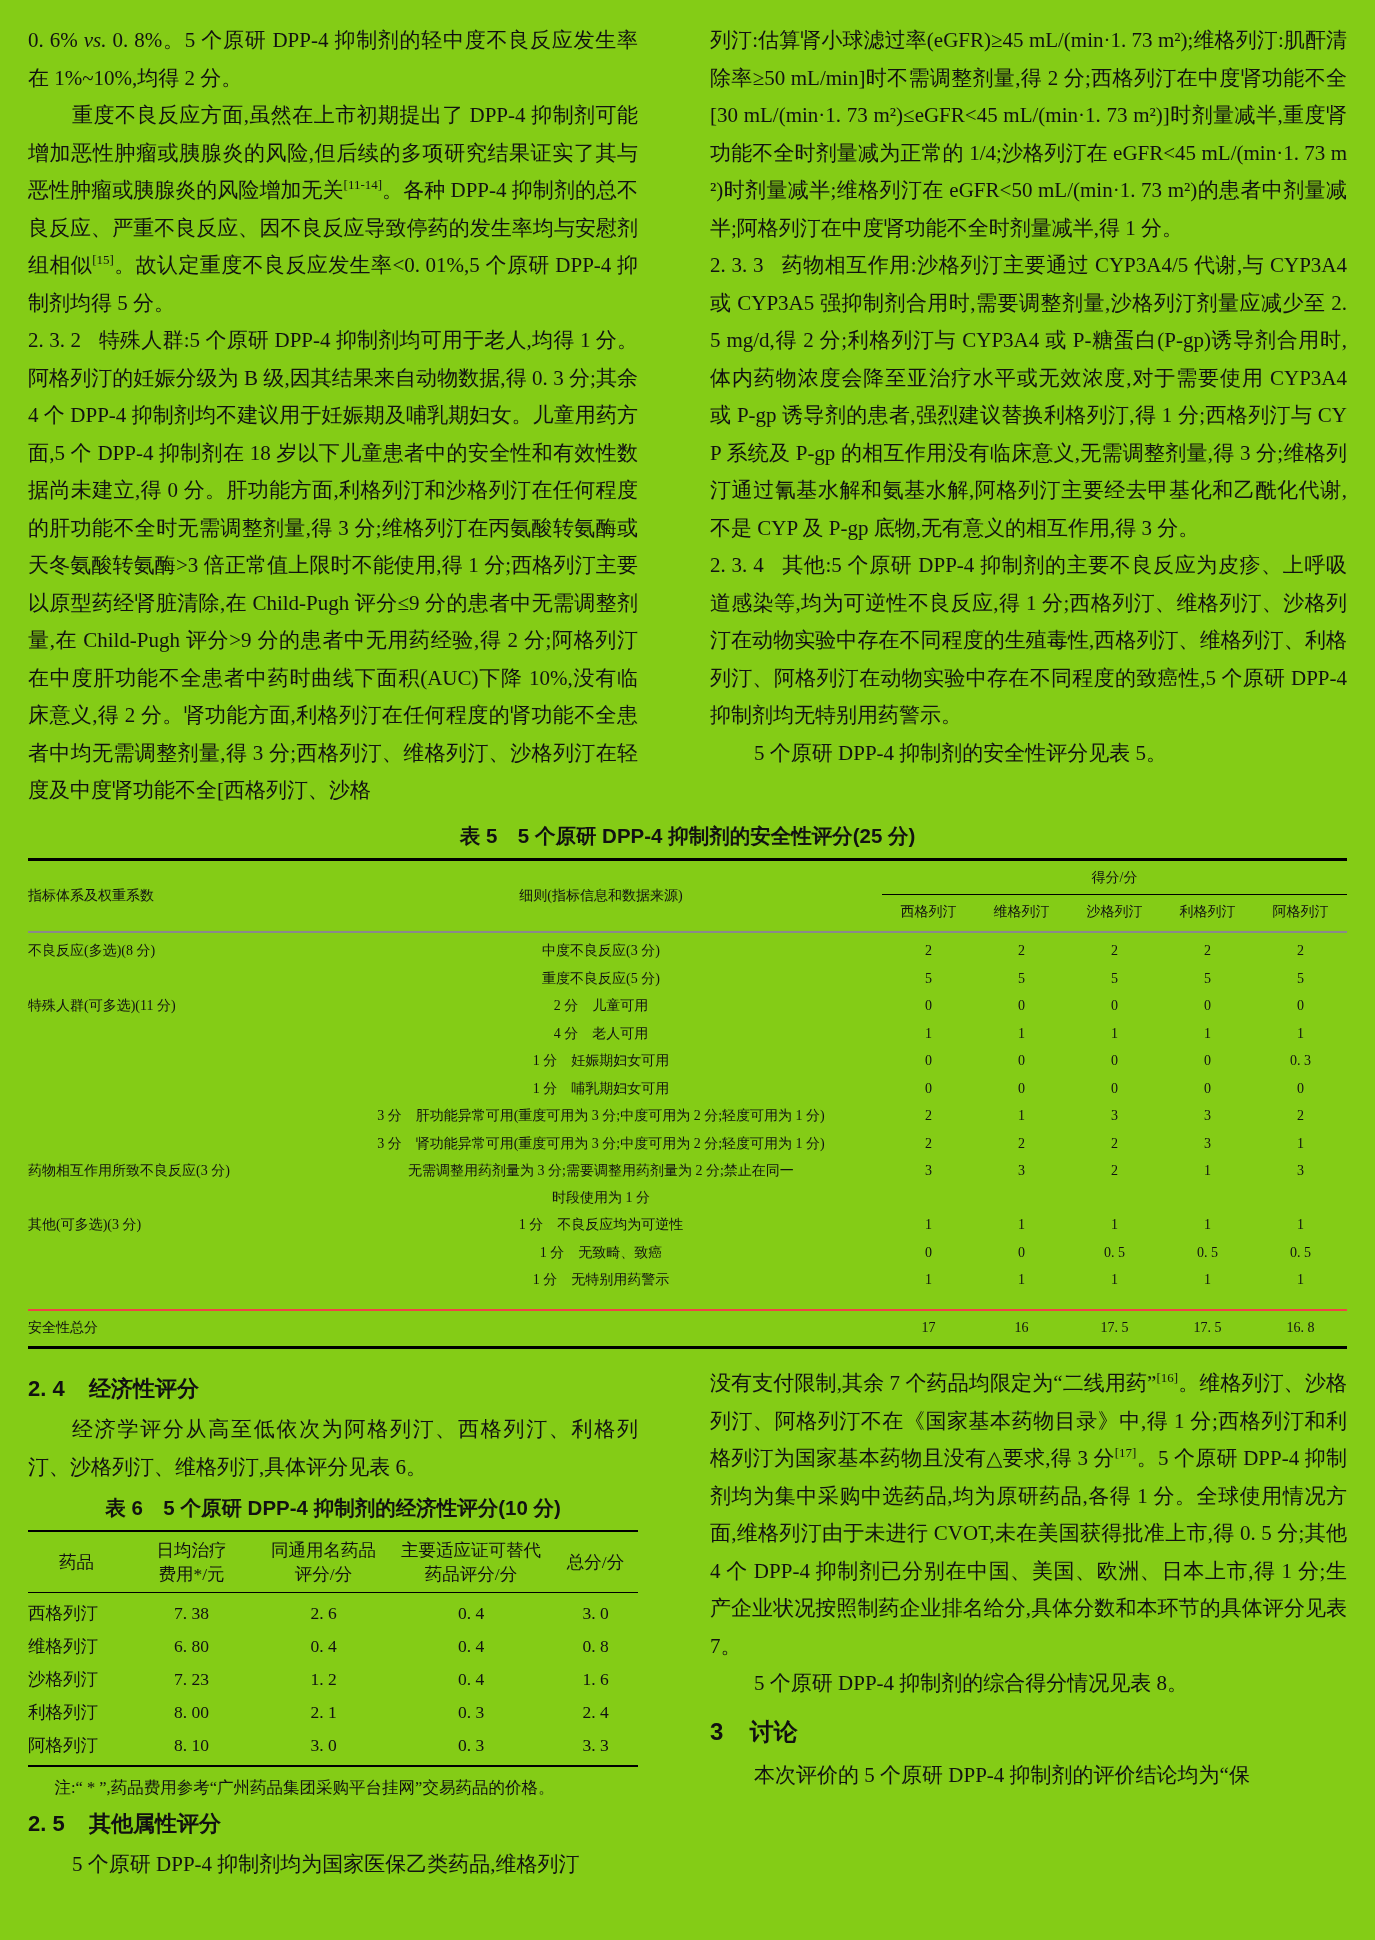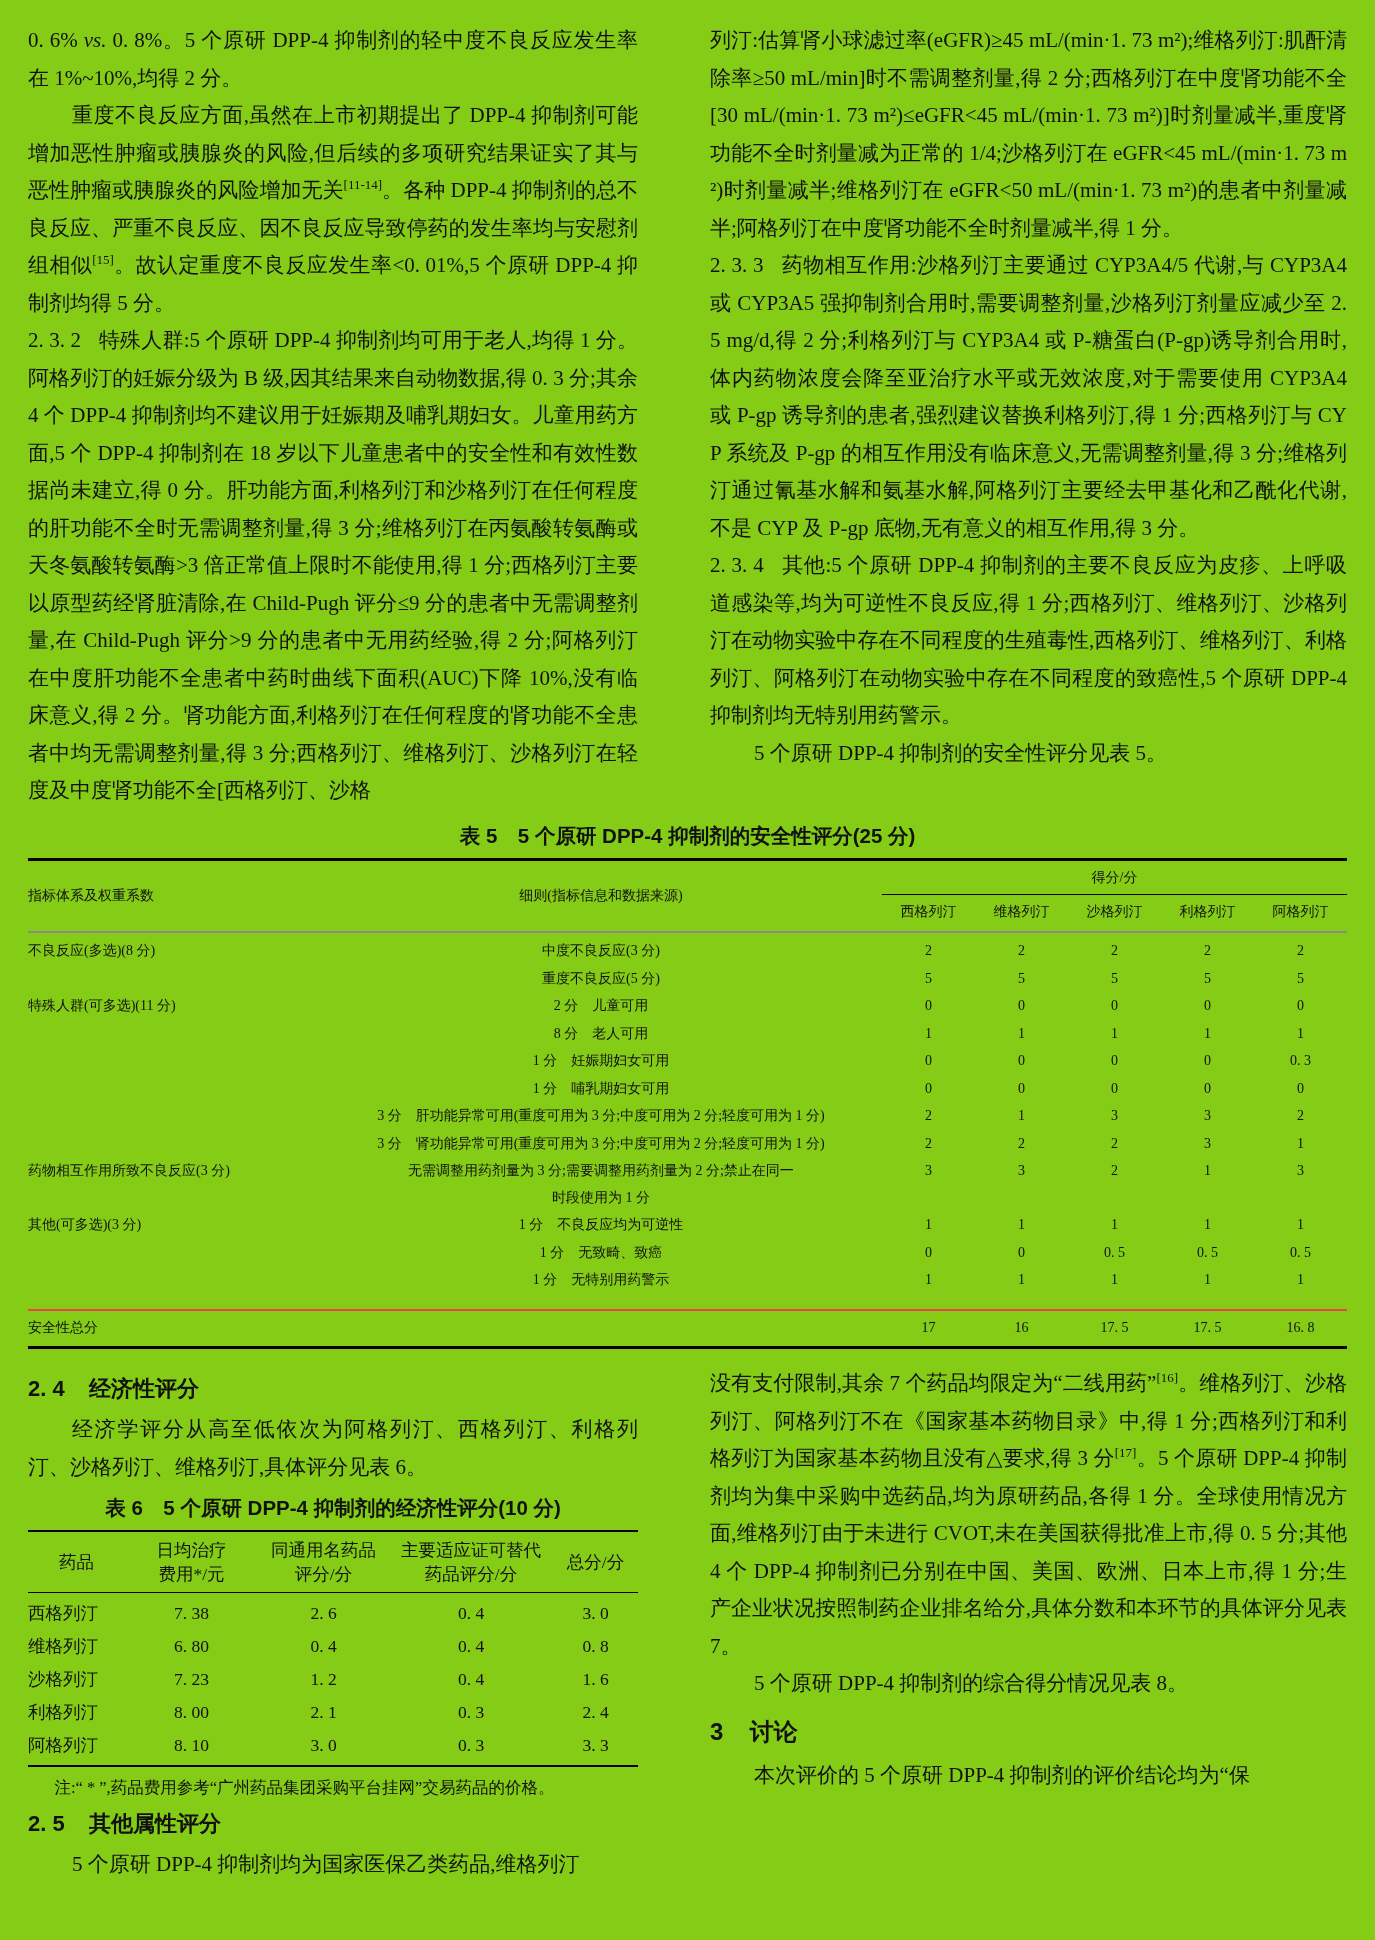--- a/index.html
+++ b/index.html
@@ -166,21 +166,21 @@
           <td class="cat">特殊人群(可多选)(11 分)</td>
           <td class="det">2 分　儿童可用</td>
           <td class="sc">0</td>
           <td class="sc">0</td>
           <td class="sc">0</td>
           <td class="sc">0</td>
           <td class="sc">0</td>
         </tr>
         <tr>
           <td class="cat"></td>
-          <td class="det">8 分　老人可用</td>
+          <td class="det">4 分　老人可用</td>
           <td class="sc">1</td>
           <td class="sc">1</td>
           <td class="sc">1</td>
           <td class="sc">1</td>
           <td class="sc">1</td>
         </tr>
         <tr>
           <td class="cat"></td>
           <td class="det">1 分　妊娠期妇女可用</td>
           <td class="sc">0</td>

